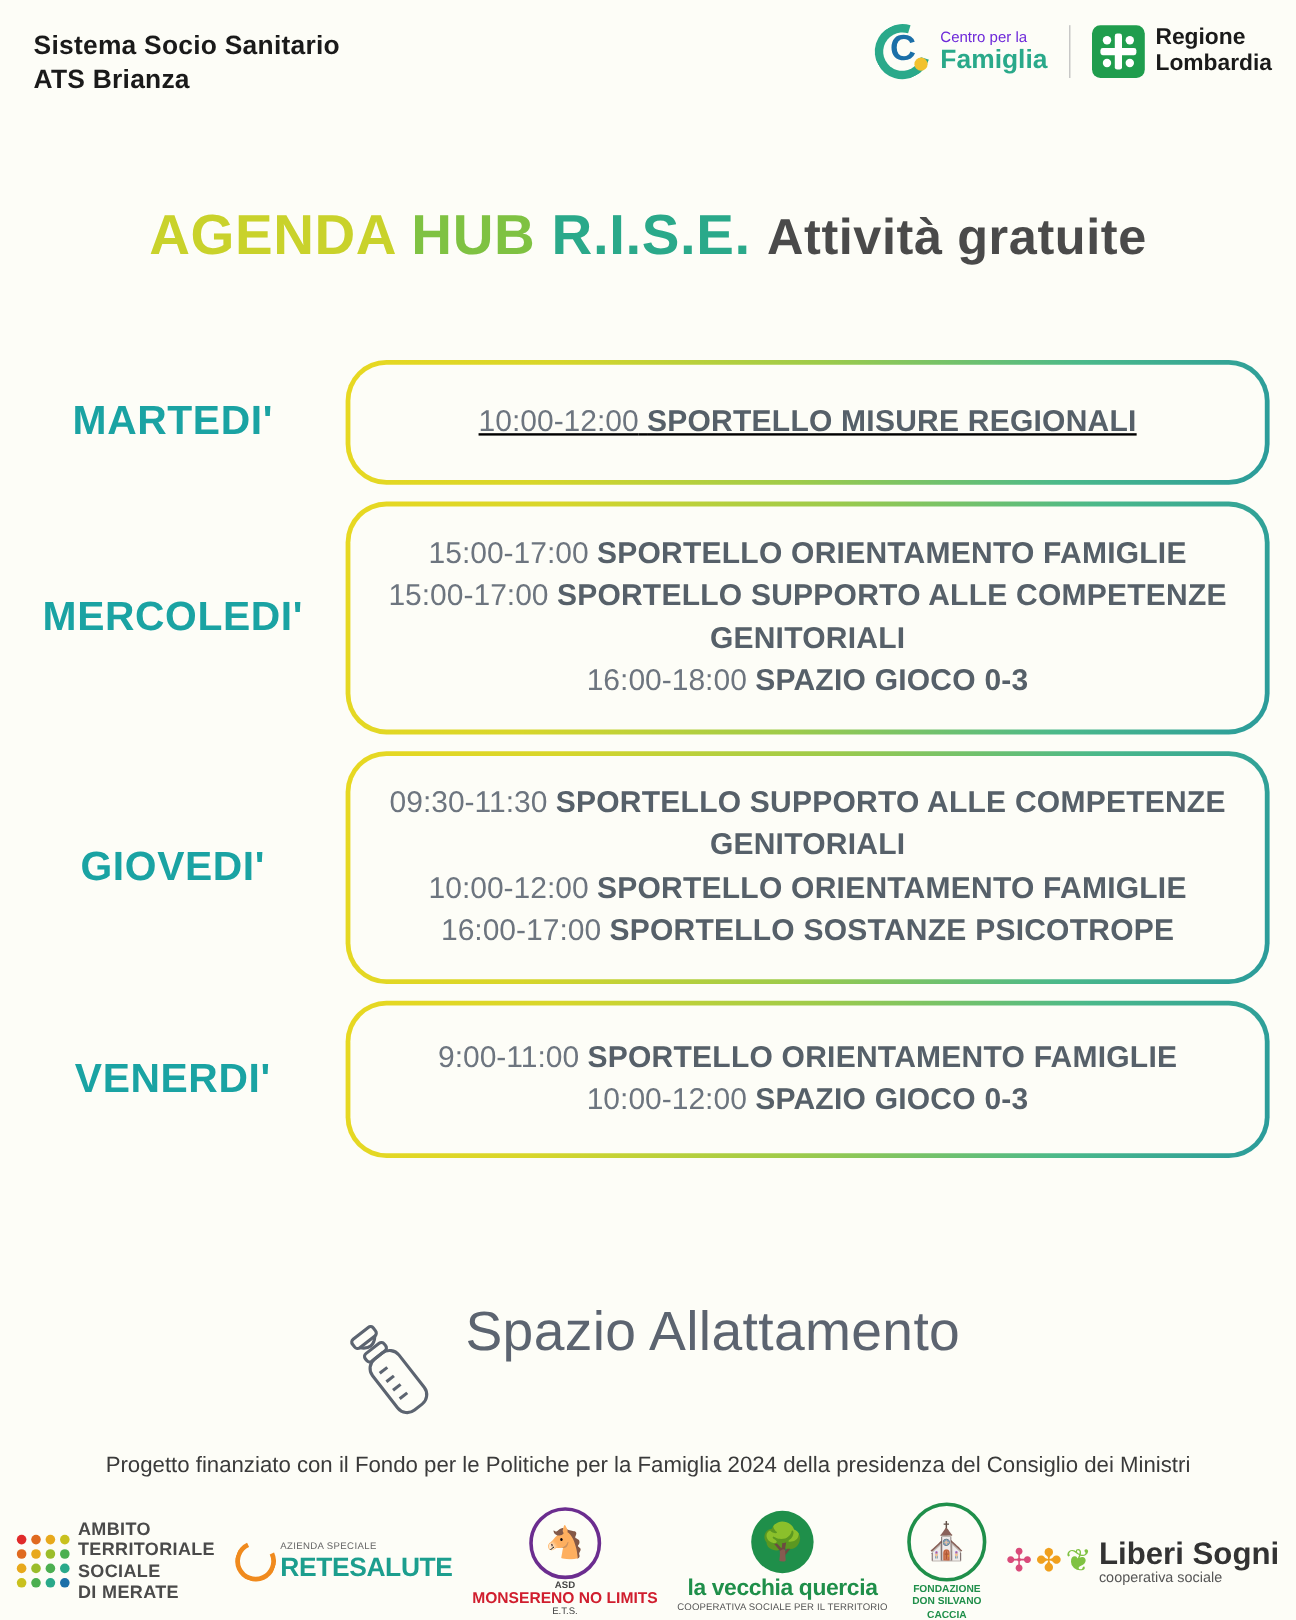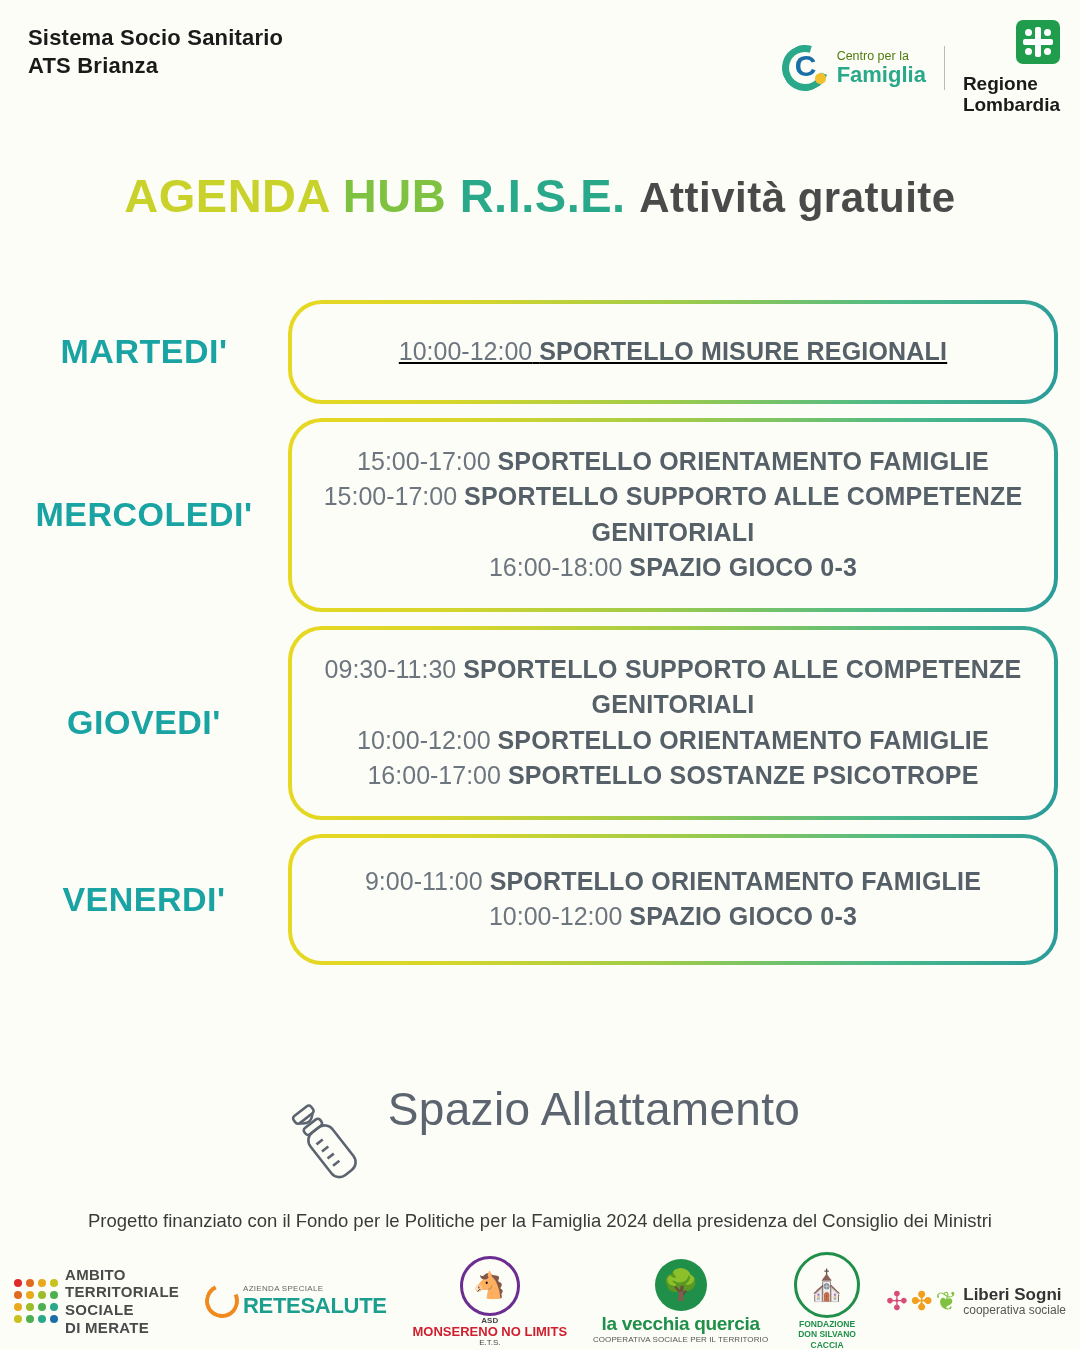--- a/index.html
+++ b/index.html
@@ -32,24 +32,24 @@
   }
   .cpf-mark .c-letter {
     position: absolute; left: 13px; top: 6px;
     font-size: 30px; font-weight: bold; color: #1b6fa8; line-height: 1;
   }
   .cpf-mark .dot-y {
     position: absolute; right: 2px; bottom: 7px;
     width: 11px; height: 11px; background: #f2c12e; border-radius: 50%;
   }
   .cpf-text { line-height: 1.05; }
-  .cpf-text .small { font-size: 12.5px; color: #4d7c0f; }
+  .cpf-text .small { font-size: 12.5px; color: #6d28d9; }
   .cpf-text .big { font-size: 22px; font-weight: bold; color: #2aa98a; }
   .divider-v { width: 1px; height: 44px; background: #bbb; }
-  .rl-logo { display: flex; align-items: flex-end; gap: 9px; flex-direction: column; }
+  .rl-logo { display: flex; align-items: flex-start; gap: 9px; }
   .rl-mark {
     width: 44px; height: 44px; background: #1f9d4d; border-radius: 7px;
     position: relative;
   }
   .rl-mark::before, .rl-mark::after {
     content: ""; position: absolute; background: #fff; border-radius: 2px;
   }
   .rl-mark::before { left: 19px; top: 7px; width: 6px; height: 30px; }
   .rl-mark::after { left: 7px; top: 19px; width: 30px; height: 6px; }
   .rl-dot {
@@ -156,21 +156,21 @@
   .f-circle {
     width: 66px; height: 66px; border: 3px solid #1f8f4a; border-radius: 50%;
     margin: 0 auto 1px; display: flex; align-items: center; justify-content: center;
     font-size: 30px; color: #1f8f4a;
   }
   .f-t { font-size: 8.5px; font-weight: bold; color: #1f8f4a; line-height: 1.2; }
 
   .p-liberi { display: flex; align-items: center; gap: 6px; }
   .lib-marks { display: flex; gap: 3px; font-size: 26px; }
   .lib-text { line-height: 1.05; }
-  .lib-t1 { font-size: 17px; font-weight: bold; color: #333; }
+  .lib-t1 { font-size: 26px; font-weight: bold; color: #333; }
   .lib-t2 { font-size: 12px; color: #555; }
 </style>
 </head>
 <body>
 
 <div class="page">
 
   <div class="header">
     <div class="ats-title">
       <div>Sistema Socio Sanitario</div>

